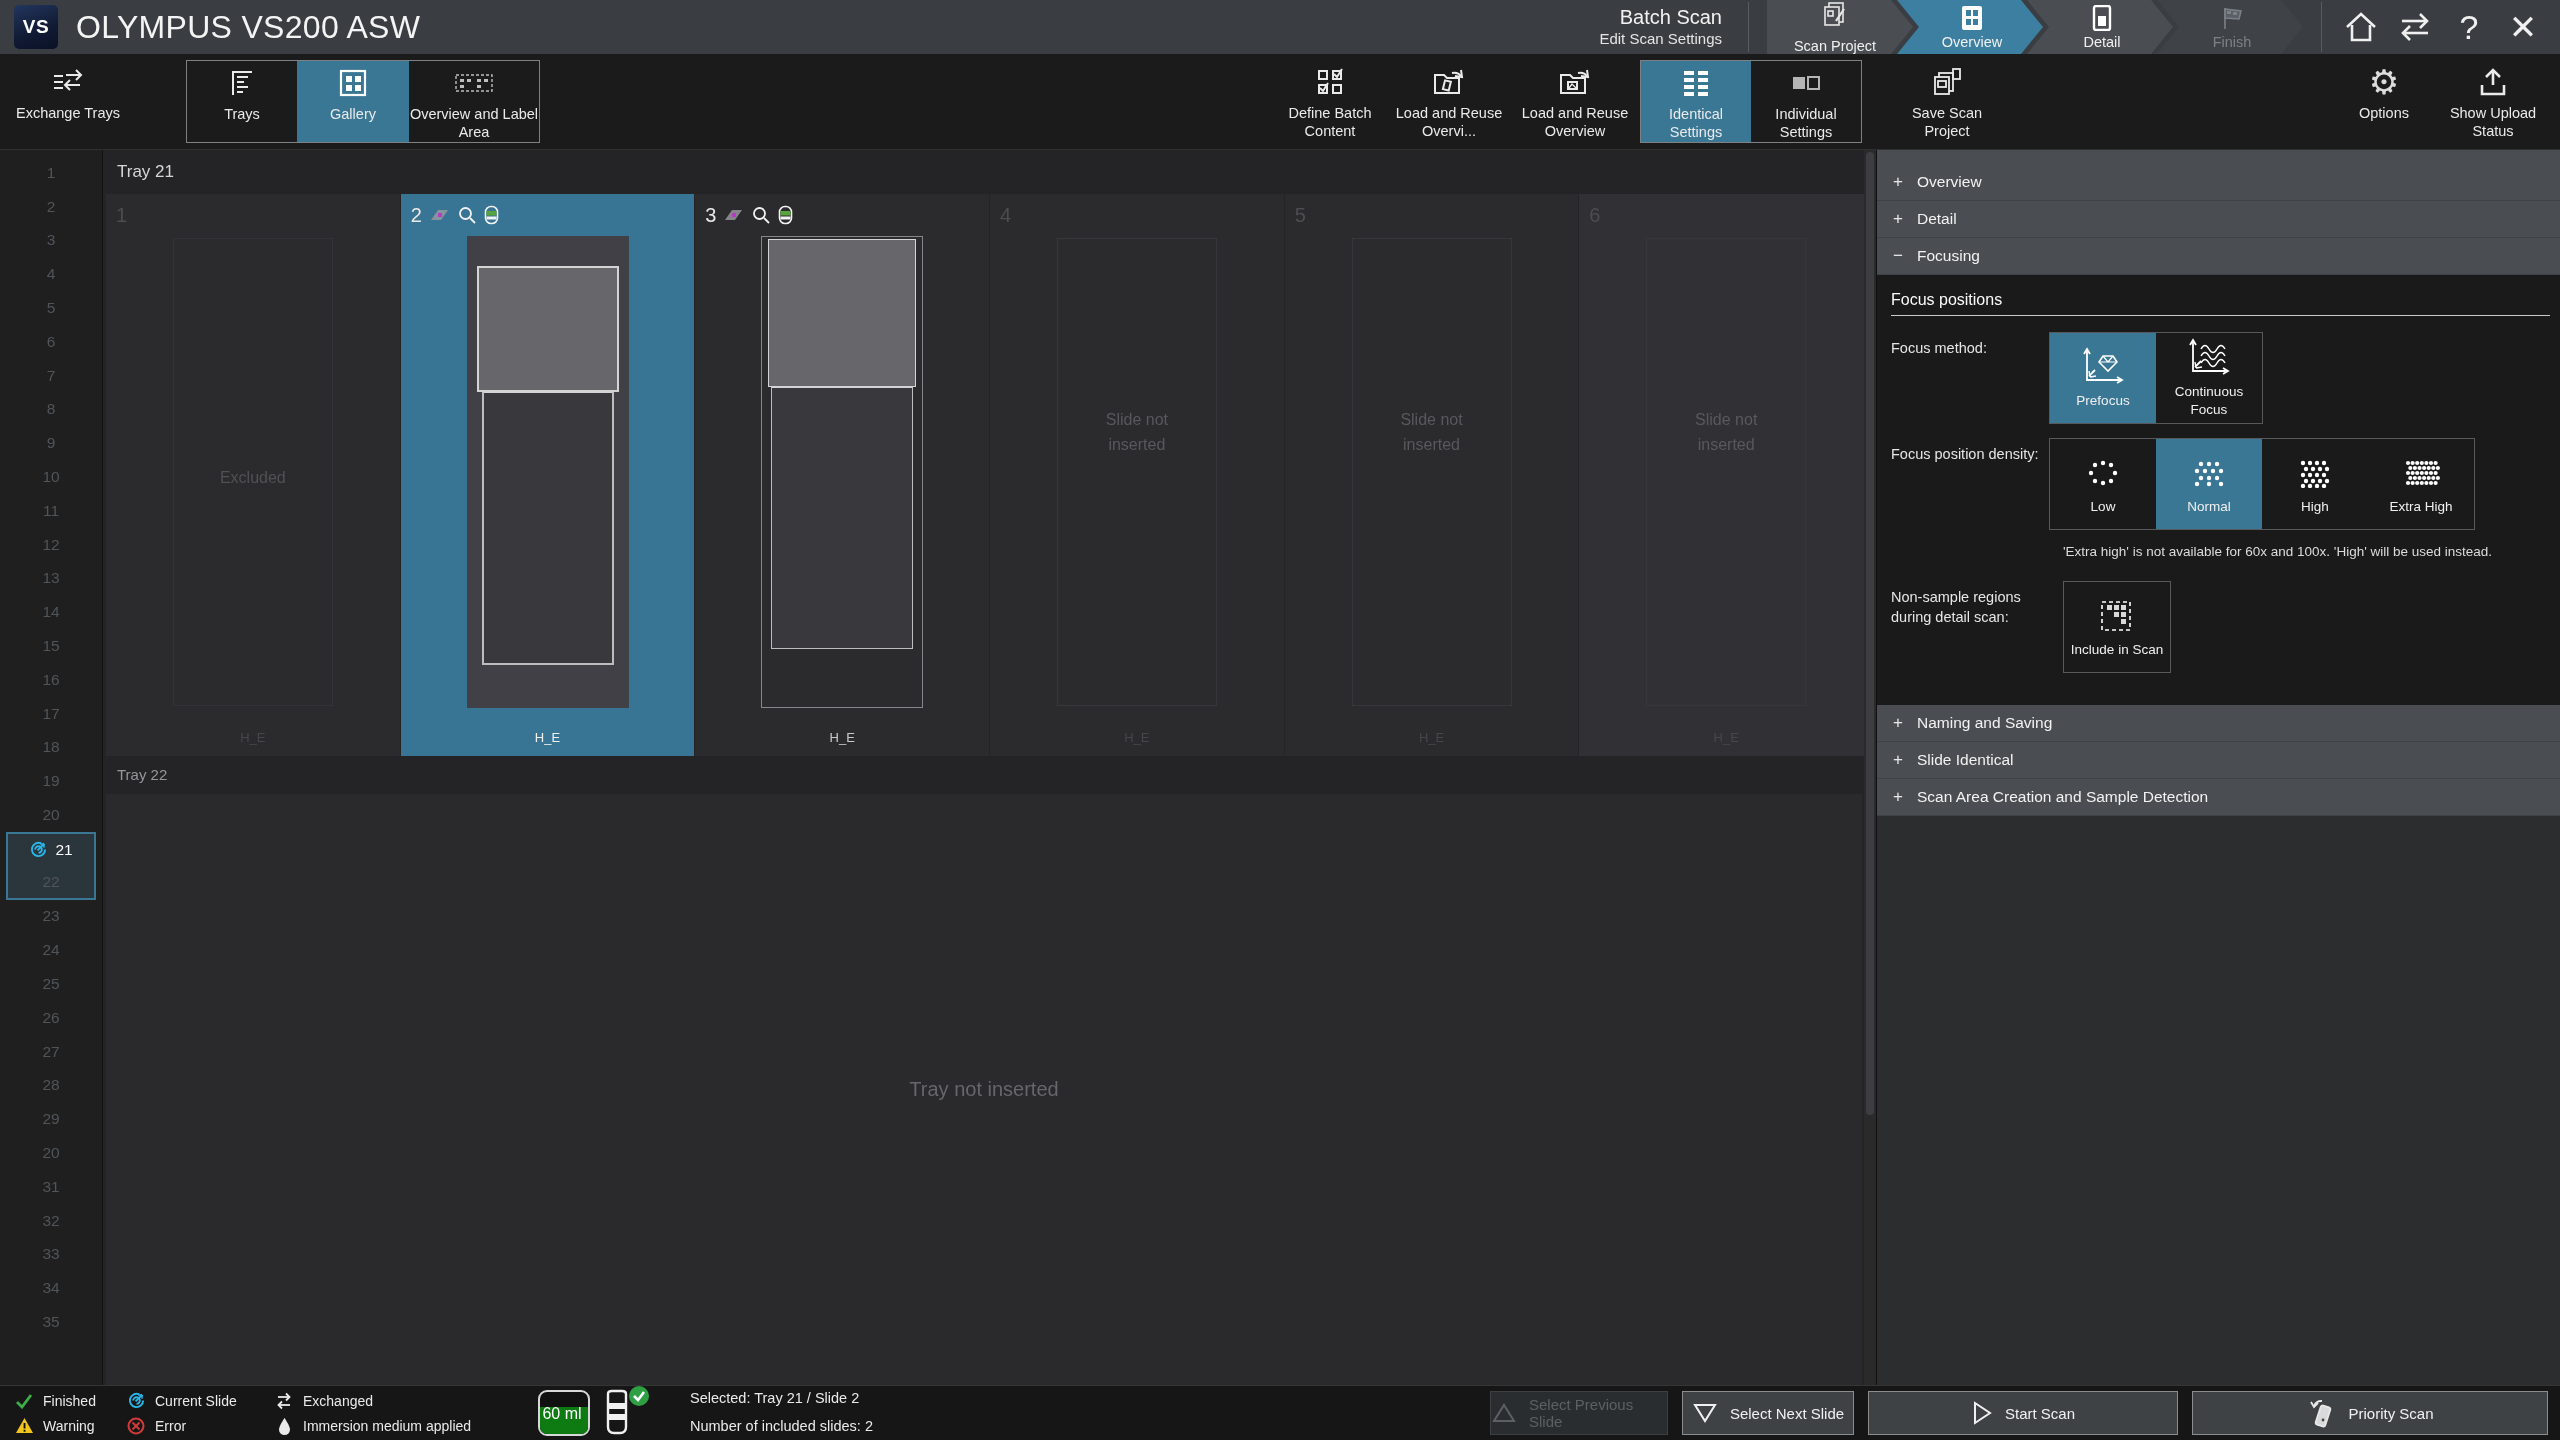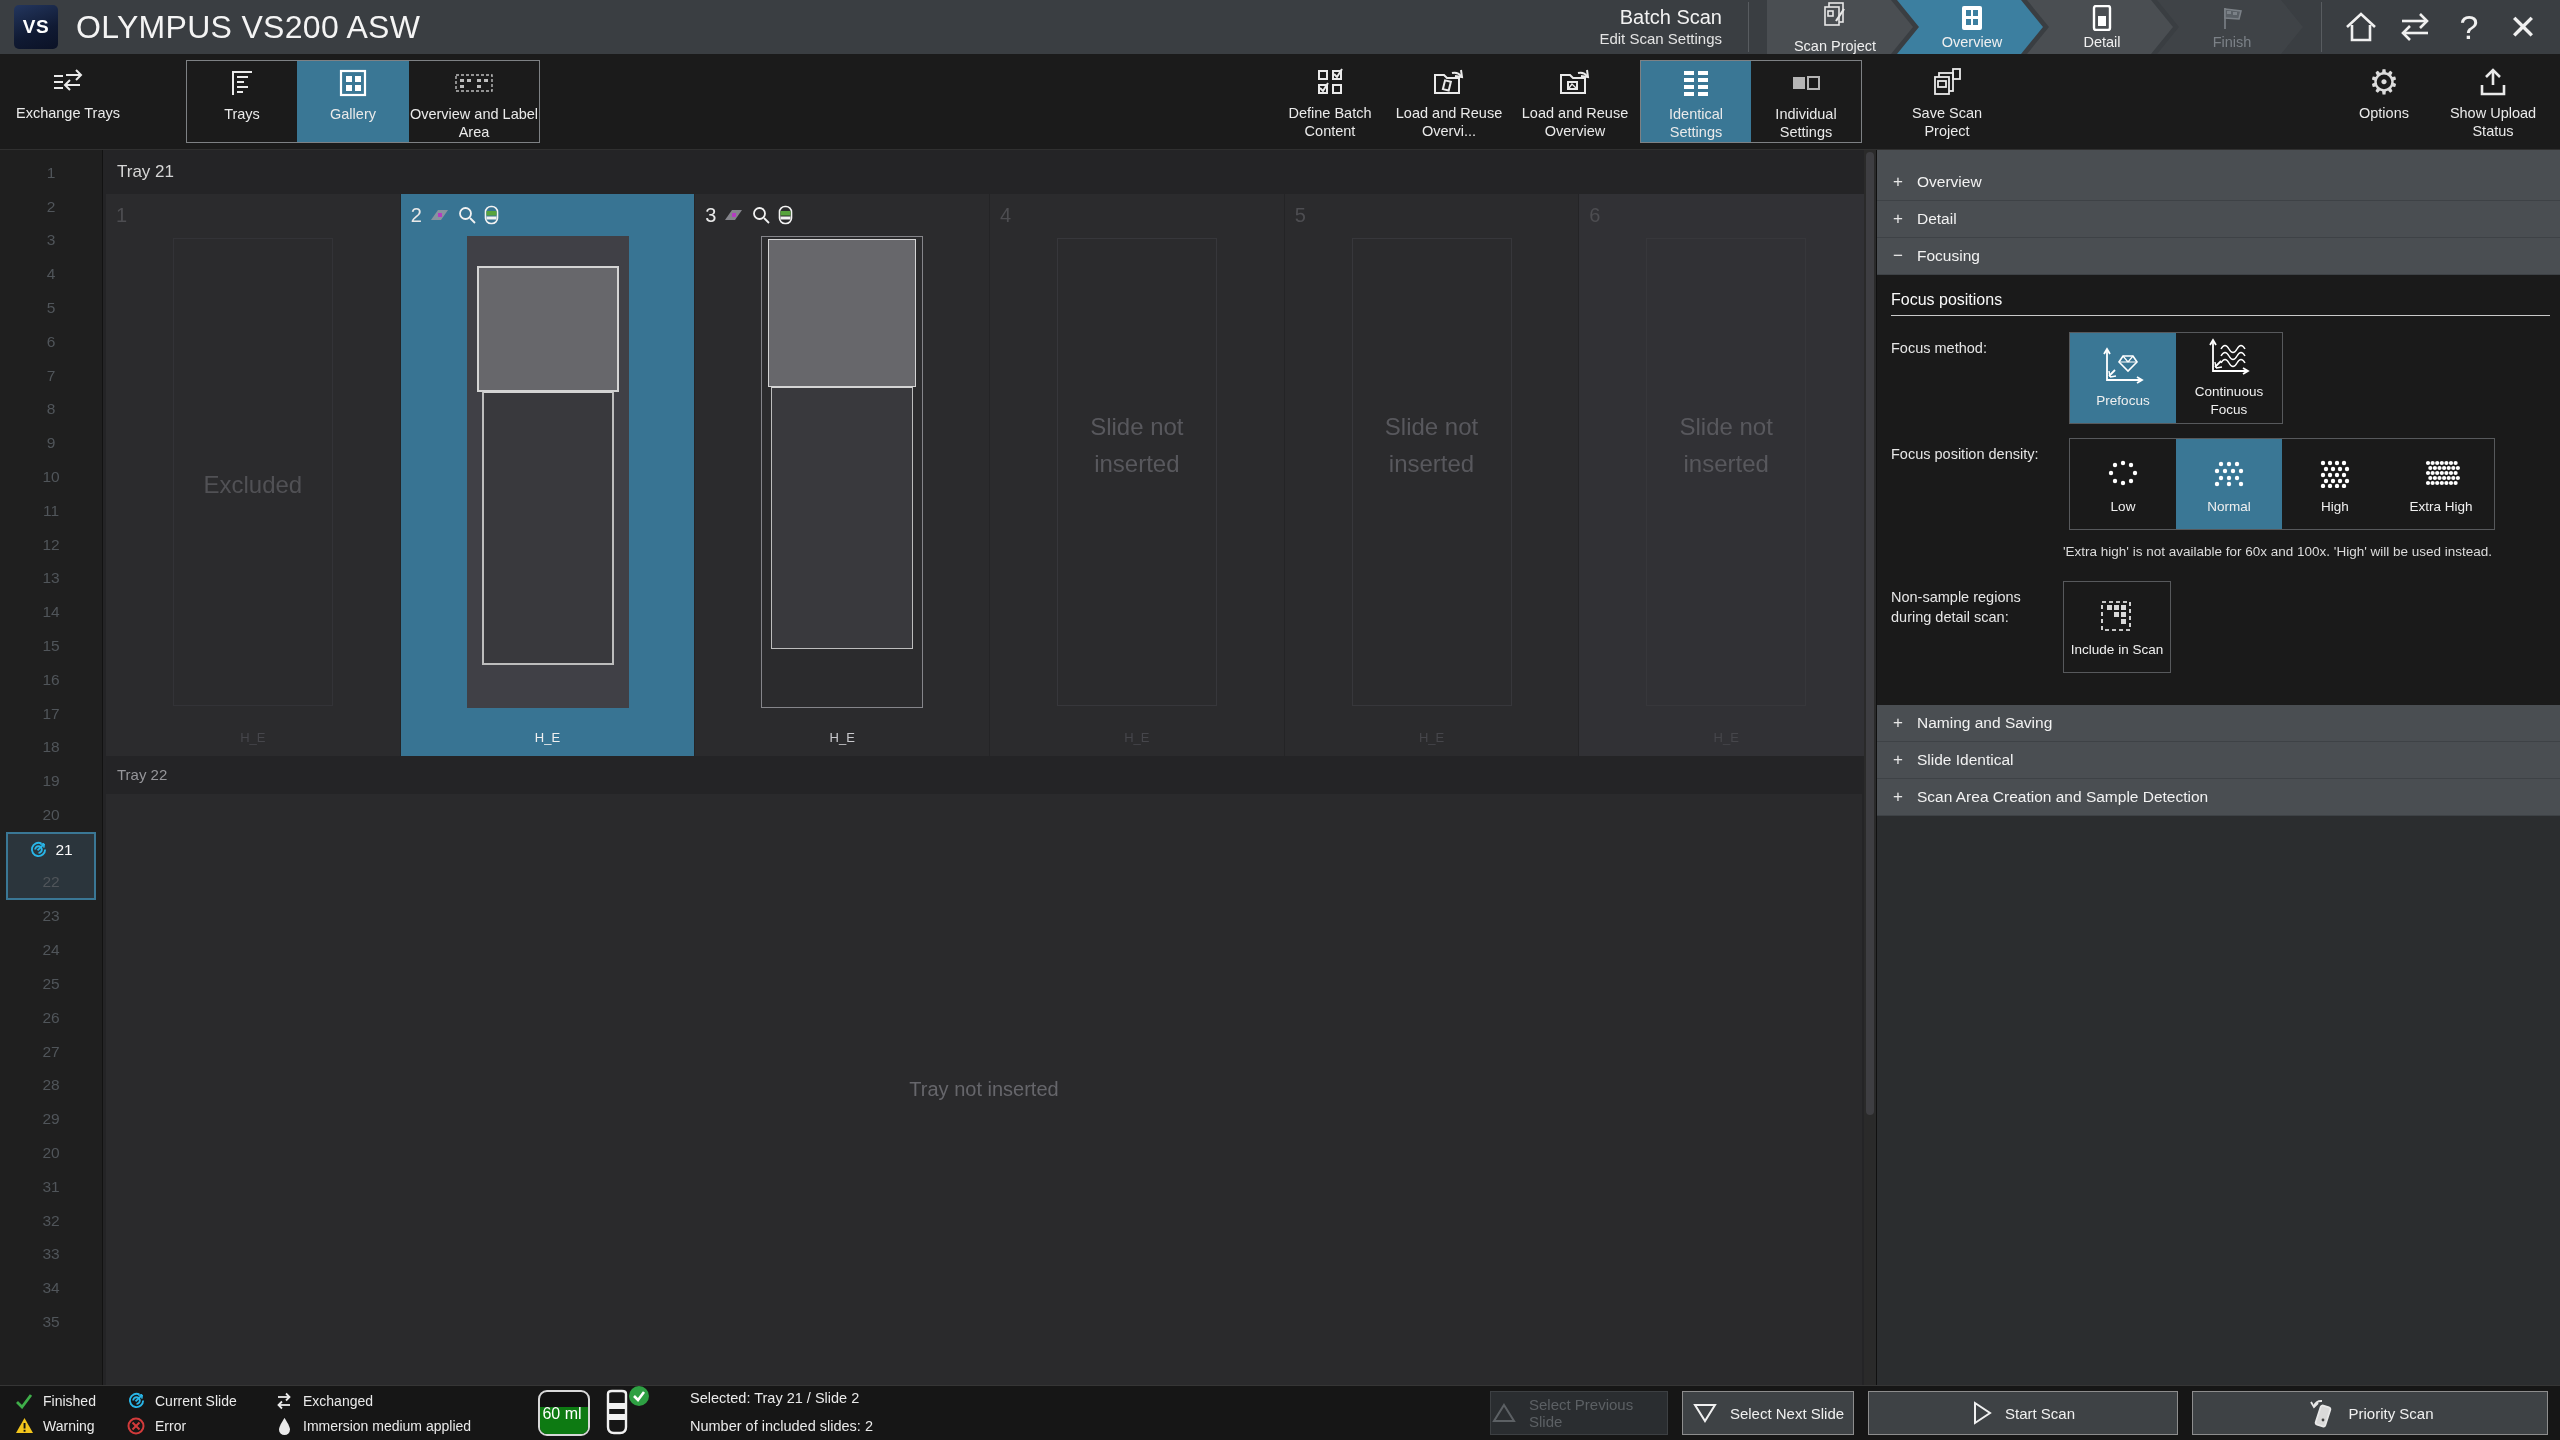--- a/index.html
+++ b/index.html
@@ -75,21 +75,21 @@
   .cell-body { flex:1; position:relative; display:flex; justify-content:center; }
   .slab { width:162px; height:472px; margin-top:8px; background:#404046; padding:30px 10px 0; }
   .slab.ready { background:transparent; border:1px solid #85858a; padding:2px 6px 0; }
   .lblarea { height:126px; background:#67676b; border:2px solid #d4d4d4; }
   .slab.ready .lblarea { height:148px; border-width:1px; margin:0 0 0 0; }
   .specarea { height:274px; margin:-1px 5px 0; background:#39393d; border:2px solid #bdbdbd; border-top-color:#d4d4d4; }
   .slab.ready .specarea { height:262px; border-width:1px; margin:0 3px 0; }
   .ghost { position:absolute; top:10px; left:50%; transform:translateX(-50%);
     width:160px; height:468px; border:1px solid #37373b; }
   .state-excluded .ghost { border-color:#333337; }
-  .cellmsg { position:absolute; left:0; right:0; text-align:center; font-size:24px;
+  .cellmsg { position:absolute; left:0; right:0; text-align:center; font-size:16px;
     line-height:1.55; color:#58585d; }
   .cellmsg.empty { top:180px; }
   .cellmsg.excluded { top:238px; color:#515155; }
   .cell-foot { height:38px; display:flex; align-items:center; justify-content:center;
     font-size:13px; color:#46464b; }
   .state-selected .cell-foot { color:#f0f0f0; }
   .state-ready .cell-foot { color:#c9c9cd; }
   .tray22-body { position:absolute; left:3px; right:14px; top:644px; bottom:0;
     background:#2a2a2c; display:flex; align-items:center; justify-content:center; }
   .tray22-msg { font-size:20px; color:#66666b; }
@@ -101,21 +101,21 @@
   .settings { width:684px; background:#2b2d2f; border-left:1px solid #101010;
     display:flex; flex-direction:column; }
   .acc { background:#4a4e52; padding-top:14px; }
   .acc-row { height:37px; display:flex; align-items:center; gap:12px; padding-left:14px;
     font-size:15.5px; color:#f2f2f2; border-bottom:1px solid #3e4246; cursor:pointer; }
   .acc-row .sign { width:14px; font-size:17px; color:#e8e8e8; text-align:center; }
   .foc { background:#1a1a1a; padding:14px 0 22px; }
   .foc-title { font-size:16px; color:#fafafa; margin:2px 14px 6px; }
   .foc-hr { border:0; border-bottom:1px solid #c9c9c9; margin:0 10px 16px 14px; }
   .foc-row { display:flex; margin:0 0 10px; }
-  .foc-lbl { width:192px; padding:6px 8px 0 14px; font-size:14.5px; color:#e6e6e6; line-height:1.4; }
+  .foc-lbl { width:172px; padding:6px 8px 0 14px; font-size:14.5px; color:#e6e6e6; line-height:1.4; }
   .btn-group { display:inline-flex; border:1px solid #57595c; }
   .fbtn { width:106px; height:90px; background:#1a1a1a; display:flex; flex-direction:column;
     align-items:center; justify-content:center; gap:4px; font-size:13.5px; line-height:1.3;
     color:#f0f0f0; text-align:center; cursor:pointer; }
   .fbtn.sel { background:#3a7795; }
   .fbtn .fic { height:42px; display:flex; align-items:center; justify-content:center; }
   .foc-note { margin:14px 14px 22px 186px; font-size:13.5px; color:#dcdcdc; }
   .acc2 { background:#4a4e52; }
   .settings .filler { flex:1; background:#2b2d2f; }
 

